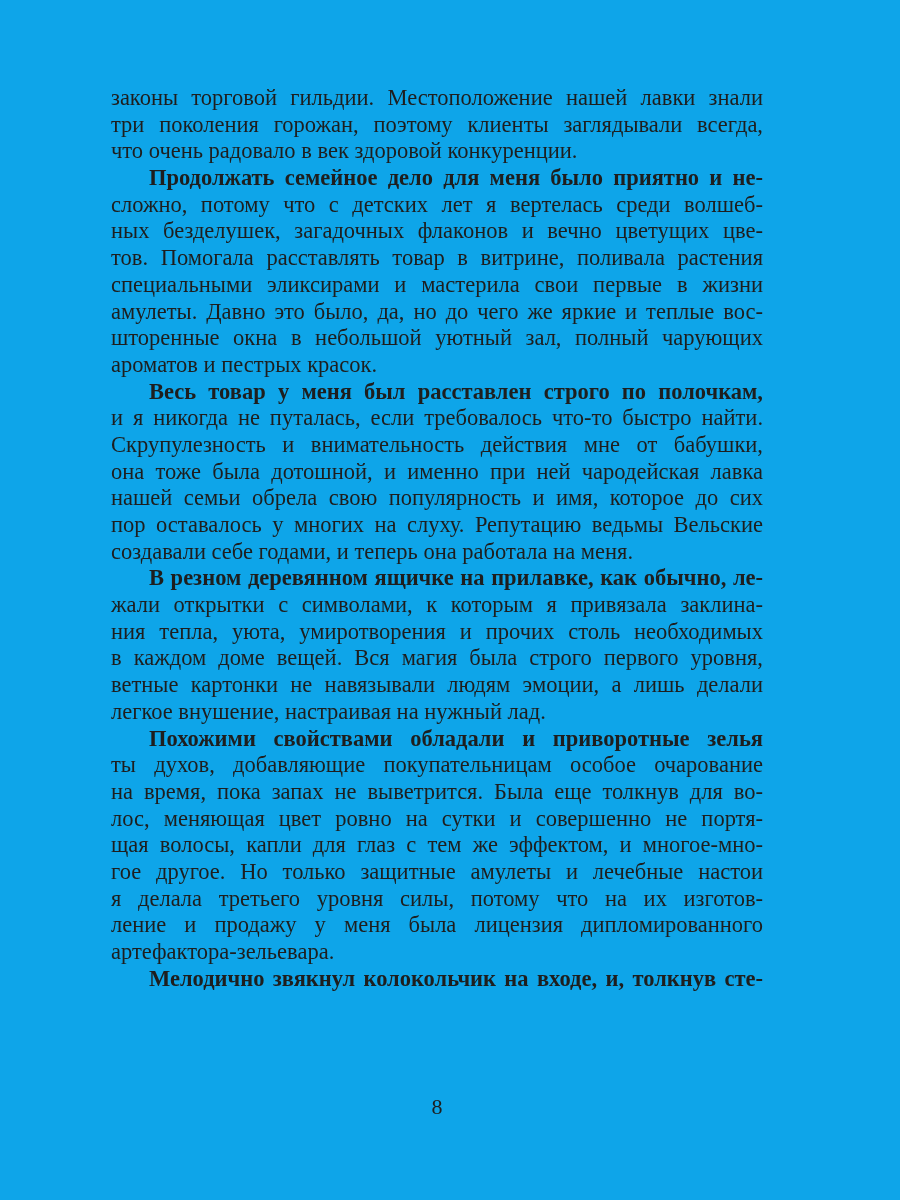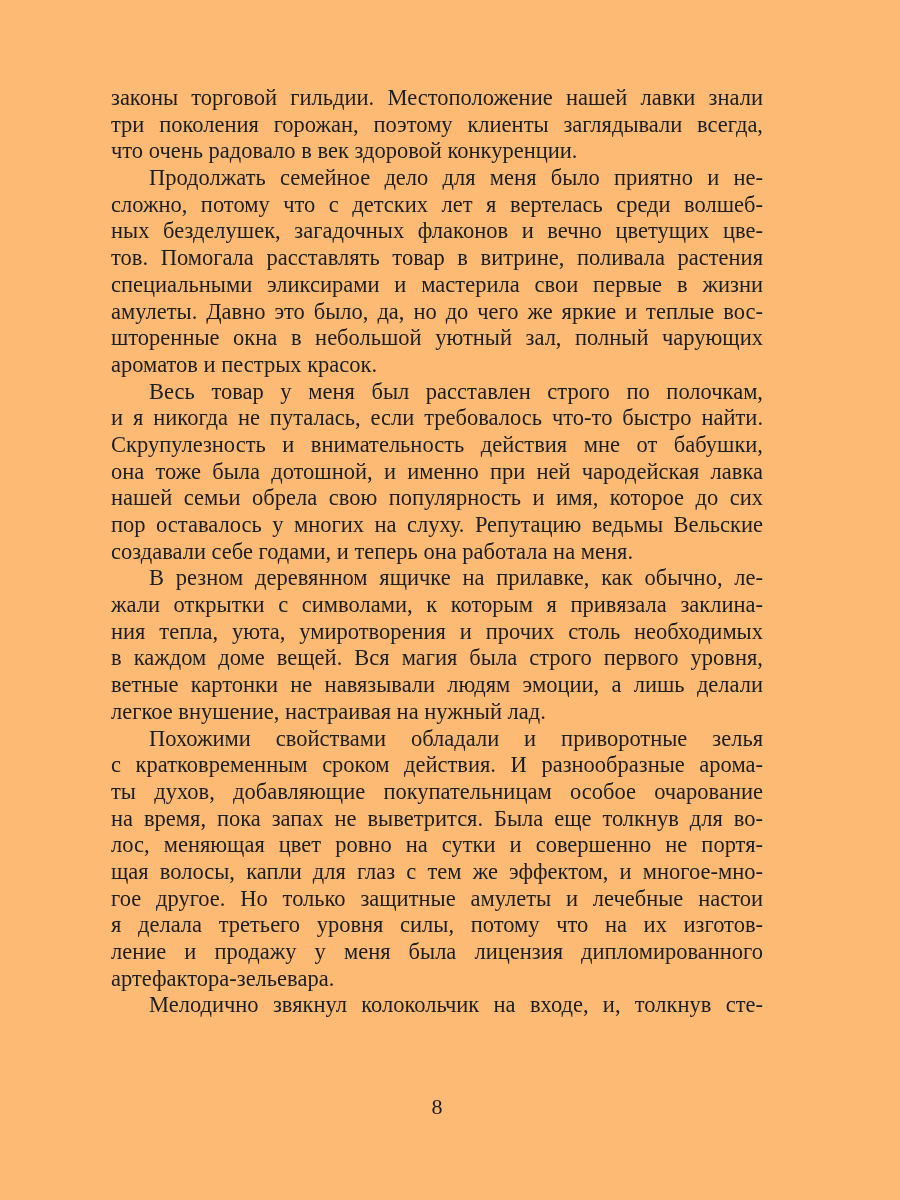--- a/index.html
+++ b/index.html
@@ -11,21 +11,21 @@
       width: 900px;
       height: 1200px;
       position: relative;
       overflow: hidden;
     }
     .page {
       position: absolute;
       left: 0; top: 0;
       width: 900px;
       height: 1200px;
-      background: #fdba74;
+      background: #0ea5e9;
     }
     .text-block {
       position: absolute;
       left: 111px;
       top: 85px;
       width: 652px;
       color: #1e1e1e;
       font-family: "Liberation Serif", "DejaVu Serif", serif;
       font-size: 22.5px;
       line-height: 26.7px;
@@ -36,20 +36,21 @@
       white-space: nowrap;
       text-align: justify;
       text-align-last: justify;
     }
     .line.last {
       text-align: center;
       text-align-last: left;
     }
     .line.indent {
       padding-left: 38px;
+      font-weight: bold;
     }
     .page-number {
       position: absolute;
       left: 0;
       width: 874px;
       top: 1094px;
       text-align: center;
       color: #1e1e1e;
       font-family: "Liberation Serif", "DejaVu Serif", serif;
       font-size: 22px;
@@ -93,21 +94,20 @@
       <span class="line indent">В резном деревянном ящичке на прилавке, как обычно, ле-</span>
       <span class="line">жали открытки с символами, к которым я привязала заклина-</span>
       <span class="line">ния тепла, уюта, умиротворения и прочих столь необходимых</span>
       <span class="line">в каждом доме вещей. Вся магия была строго первого уровня,</span>
       <span class="line">ветные картонки не навязывали людям эмоции, а лишь делали</span>
       <span class="line last">легкое внушение, настраивая на нужный лад.</span>
     </div>
 
     <div>
       <span class="line indent">Похожими свойствами обладали и приворотные зелья</span>
-      <span class="line">с кратковременным сроком действия. И разнообразные арома-</span>
       <span class="line">ты духов, добавляющие покупательницам особое очарование</span>
       <span class="line">на время, пока запах не выветрится. Была еще толкнув для во-</span>
       <span class="line">лос, меняющая цвет ровно на сутки и совершенно не портя-</span>
       <span class="line">щая волосы, капли для глаз с тем же эффектом, и многое-мно-</span>
       <span class="line">гое другое. Но только защитные амулеты и лечебные настои</span>
       <span class="line">я делала третьего уровня силы, потому что на их изготов-</span>
       <span class="line">ление и продажу у меня была лицензия дипломированного</span>
       <span class="line last">артефактора-зельевара.</span>
     </div>
 

